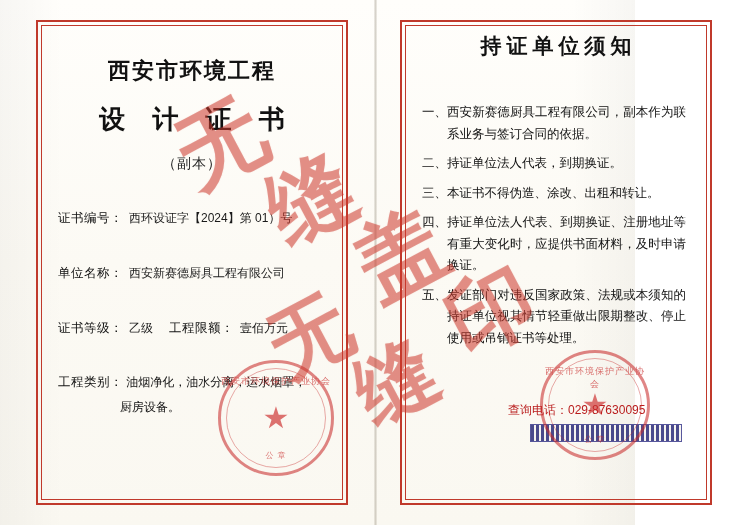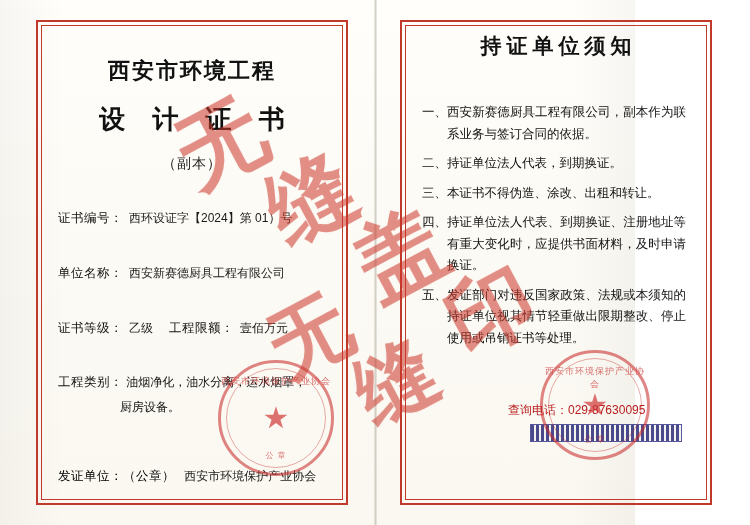--- a/index.html
+++ b/index.html
@@ -294,24 +294,20 @@
         <span class="field-value">壹佰万元</span>
       </div>
 
       <div class="field-row wrap">
         <span class="field-label">工程类别：</span>
         <span class="field-value-block">油烟净化，油水分离，运水烟罩，</span>
         <span class="second-line">厨房设备。</span>
       </div>
     </div>
 
-    <div class="issuer-row">
-      <span class="field-label">发证单位：（公章）</span>
-      <span class="field-value">西安市环境保护产业协会</span>
-    </div>
 
   </div>
 
   <div class="right-panel">
     <div class="notice-title">持证单位须知</div>
 
     <div class="notice-list">
       <div class="notice-item">
         <span class="notice-num">一、</span>
         <span class="notice-text">西安新赛德厨具工程有限公司，副本作为联系业务与签订合同的依据。</span>

